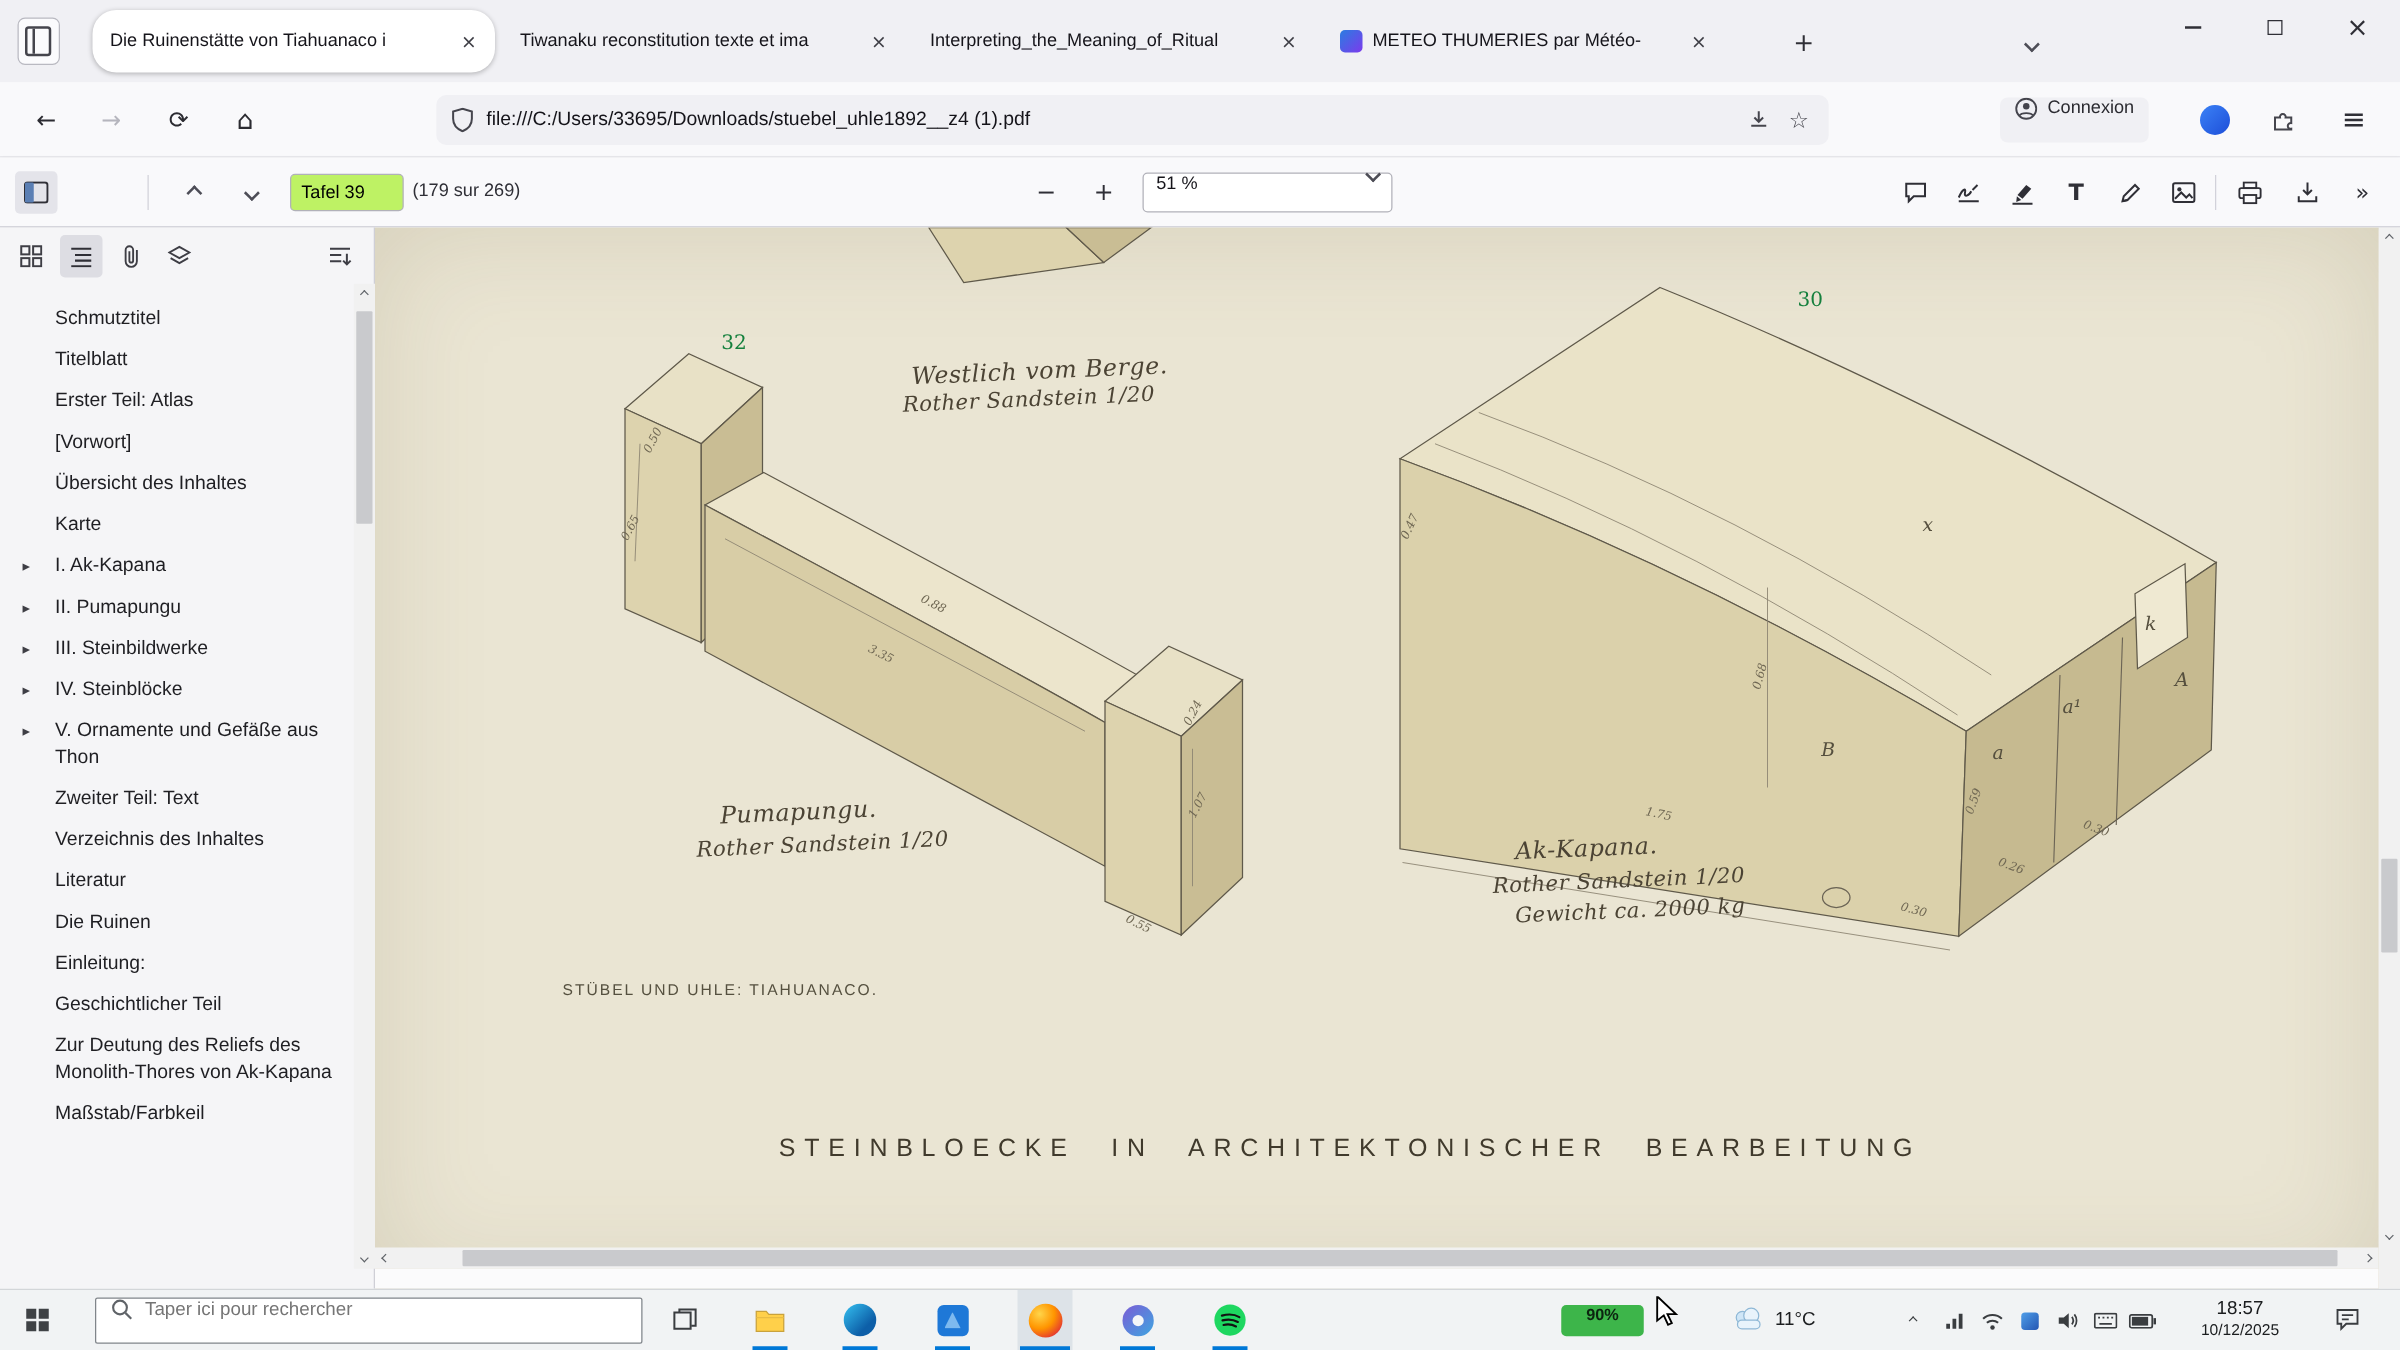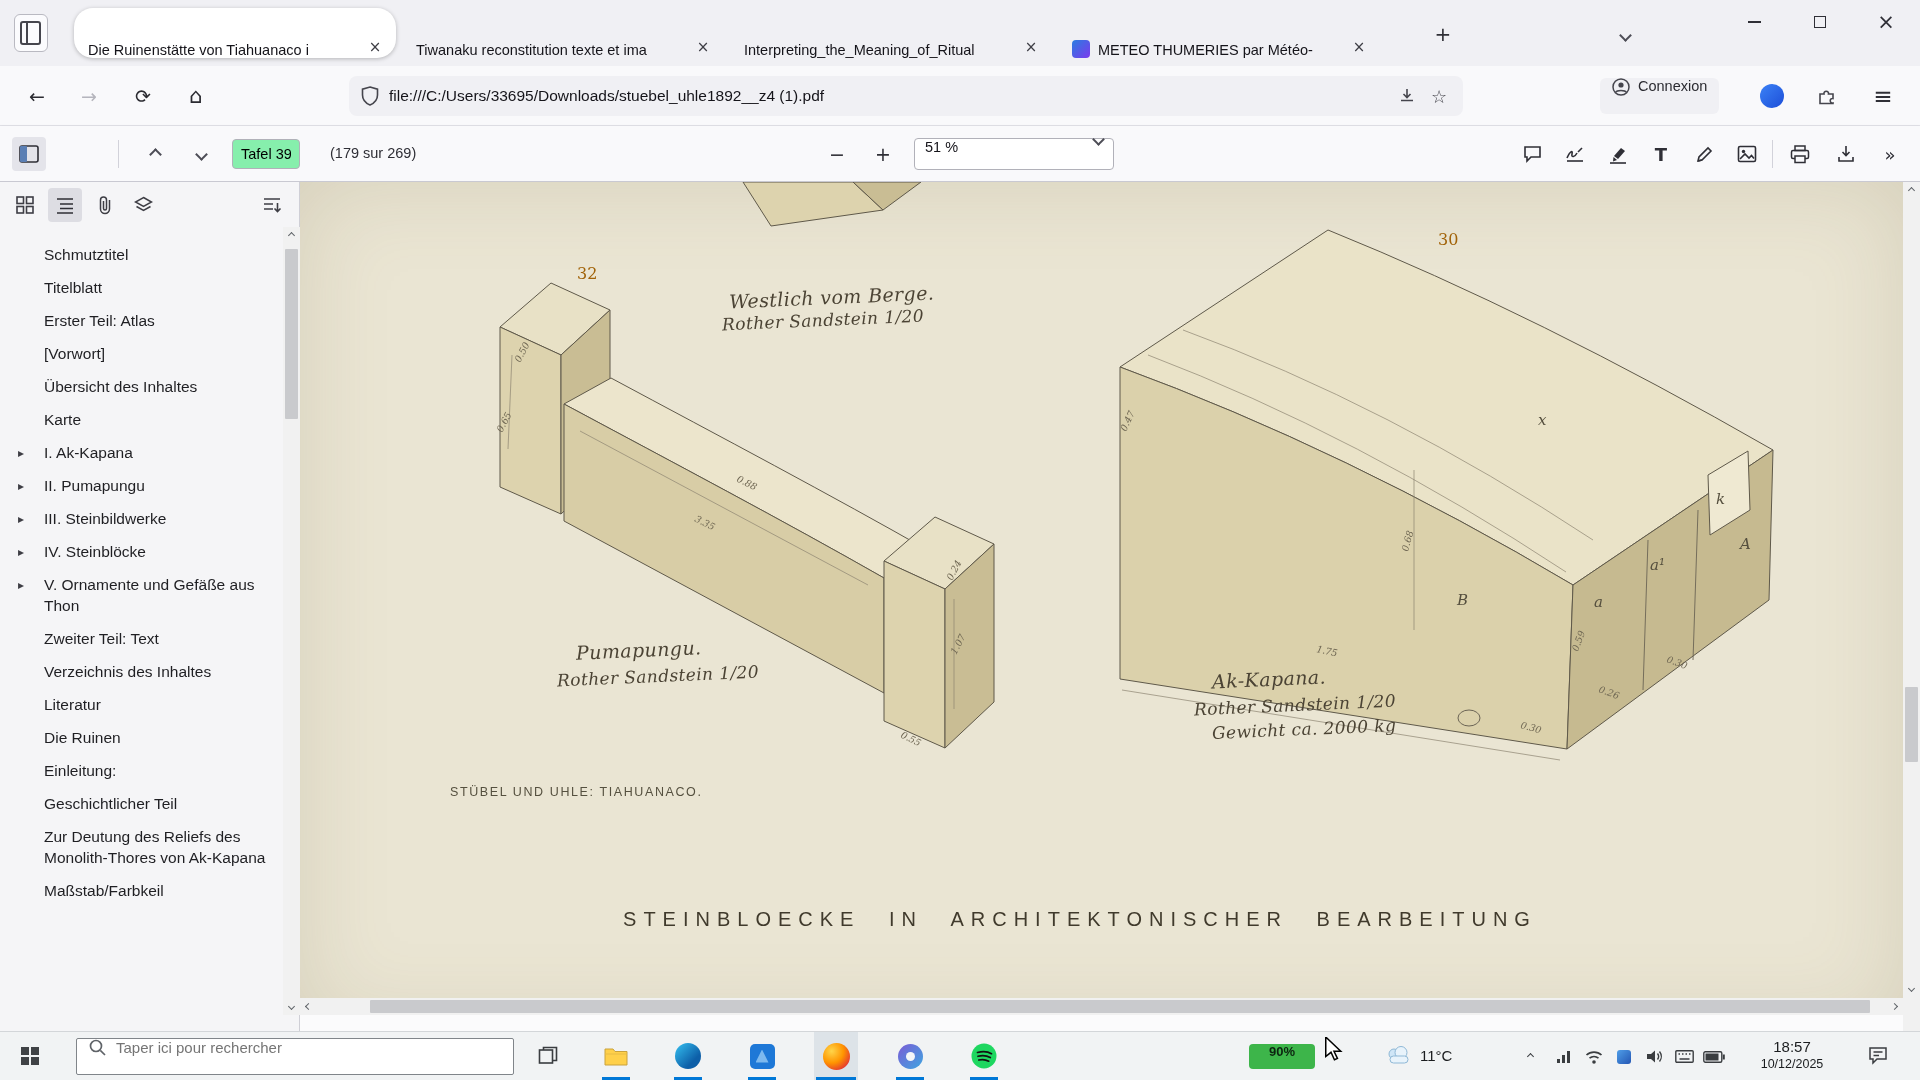--- a/index.html
+++ b/index.html
@@ -8,21 +8,21 @@
 .abs{position:absolute}
 .flex{display:flex;align-items:flex-start}
 .glyph{font-family:"DejaVu Sans",sans-serif}
 .chev{width:9px;height:9px;border-right:2px solid #4d4d56;border-bottom:2px solid #4d4d56;transform:rotate(45deg);display:inline-block}
 .chev.up{transform:rotate(-135deg)}
 .chev.left{transform:rotate(135deg)}
 .chev.right{transform:rotate(-45deg)}
 .chev.tiny{width:5px;height:5px;border-width:1.5px;border-color:#5f6368}
 
 #tabbar{position:absolute;left:0;top:0;width:1920px;height:66px;background:#f0f0f4}
-.tab{position:absolute;top:8px;height:50px;width:322px;border-radius:19px;display:flex;align-items:flex-end;padding:0 10px 0 14px;font-size:14.5px;color:#15141a}
+.tab{position:absolute;top:8px;height:50px;width:322px;border-radius:19px;display:flex;align-items:center;padding:0 10px 0 14px;font-size:14.5px;color:#15141a}
 .tab .title{flex:1;white-space:nowrap;overflow:hidden;margin-right:6px}
 .tab.active{background:#fff;box-shadow:0 1px 4px rgba(0,0,0,.25)}
 .tabclose{width:22px;height:22px;border-radius:4px;display:flex;align-items:center;justify-content:center;font-size:15px;color:#3e3e45}
 .winctl{position:absolute;top:0;width:64px;height:44px;display:flex;align-items:center;justify-content:center}
 
 #navbar{position:absolute;left:0;top:66px;width:1920px;height:60px;background:#f9f9fb;border-bottom:1px solid #e2e2e8}
 .navbtn{position:absolute;top:12px;width:36px;height:36px;border-radius:6px;display:flex;align-items:center;justify-content:center;font-size:19px;color:#2b2b31}
 #urlbar{position:absolute;left:349px;top:10px;width:1114px;height:40px;background:#f0f0f4;border-radius:8px;display:flex;align-items:center;padding:0 8px 0 12px;font-size:15.5px}
 
 #pdfbar{position:absolute;left:0;top:126px;width:1920px;height:56px;background:#f9f9fb;border-bottom:1px solid #c9c9d2;box-shadow:0 1px 3px rgba(0,0,0,.12)}
@@ -34,21 +34,21 @@
 #outline{position:absolute;left:0;top:50px;width:283px;height:766px;overflow:hidden;list-style:none;padding-top:6px}
 .oitem{position:relative;padding:6px 8px 6px 44px;font-size:15.5px;line-height:21px;color:#1f1f23}
 .oitem .tri{position:absolute;left:18px;top:7px;font-size:12px;color:#3e3e45}
 
 .sb-track{background:#f1f1f1;position:absolute}
 .sb-thumb{background:#c9cacd;position:absolute;border-radius:1px}
 .sb-arrow{position:absolute;display:flex;align-items:center;justify-content:center;width:17px;height:17px}
 
 #viewer{position:absolute;left:300px;top:182px;width:1603px;height:849px;background:#eae5d3;overflow:hidden;box-shadow:inset 0 0 90px rgba(120,110,80,.18)}
 .hand{position:absolute;font-family:"DejaVu Serif",serif;font-style:italic;color:#4b4334;font-size:19px;letter-spacing:.4px;transform:rotate(-2.5deg);white-space:nowrap}
-.fignum{position:absolute;font-family:"DejaVu Serif",serif;color:#a16207;font-size:16px}
+.fignum{position:absolute;font-family:"DejaVu Serif",serif;color:#15803d;font-size:16px}
 #caption{position:absolute;left:0;top:726px;width:1560px;text-align:center;font-size:20px;letter-spacing:7px;word-spacing:16px;color:#403a2c;white-space:nowrap}
 #credit{position:absolute;left:150px;top:603px;font-size:12.5px;letter-spacing:1.6px;color:#55503f;white-space:nowrap}
 svg text.dim{font-size:9.5px;fill:#6f6753;font-style:italic;font-family:"DejaVu Serif",serif}
 svg text.part{font-size:15px;fill:#554f3e;font-style:italic;font-family:"DejaVu Serif",serif}
 
 #taskbar{position:absolute;left:0;top:1031px;width:1920px;height:49px;background:#f1f3f4;border-top:1px solid #d3d6d9}
 .tslot{position:absolute;top:0;height:48px;width:44px;display:flex;align-items:center;justify-content:center}
 .underline{position:absolute;bottom:0;left:8px;right:8px;height:3px;background:#0078d7}
 .trayicon{position:absolute;top:14px;width:24px;height:21px;display:flex;align-items:center;justify-content:center;color:#3a3d40}
 </style>
@@ -142,21 +142,21 @@
           <rect x="1" y="1" width="7" height="16" rx="1" fill="#5b7fb4"></rect>
         </svg>
     </div>
     <div class="vdiv" style="left:118px"></div>
     <div class="pbtn" style="left:138px">
         <span class="chev up"></span>
       </div>
     <div class="pbtn" style="left:184px">
         <span class="chev"></span>
       </div>
-    <input class="abs" style="left: 232px; top: 13px; width: 68px; height: 30px; border: 1px solid rgb(177, 177, 185); border-radius: 4px; background: #86efac; font-size: 14.5px; padding: 0px 8px; font-family: inherit;" value="Tafel 39">
+    <input class="abs" style="left: 232px; top: 13px; width: 91px; height: 30px; border: 1px solid rgb(177, 177, 185); border-radius: 4px; background: #bef264; font-size: 14.5px; padding: 0px 8px; font-family: inherit;" value="Tafel 39">
     <span class="abs" style="left:330px;top:19px;font-size:14.5px;color:#2f2f36">(179 sur 269)</span>
 
     <div class="pbtn glyph" style="left:820px;font-size:19px">−</div>
     <div class="pbtn glyph" style="left:866px;font-size:19px">+</div>
     <div class="abs flex" style="left:914px;top:12px;width:200px;height:32px;border:1px solid #b1b1b9;border-radius:4px;background:#fff;padding:0 10px;font-size:14.5px">
       <span style="flex:1">51 %</span>
       <span class="chev" style="margin-top:-4px"></span>
     </div>
 
     <div class="pbtn" style="left:1515px">

